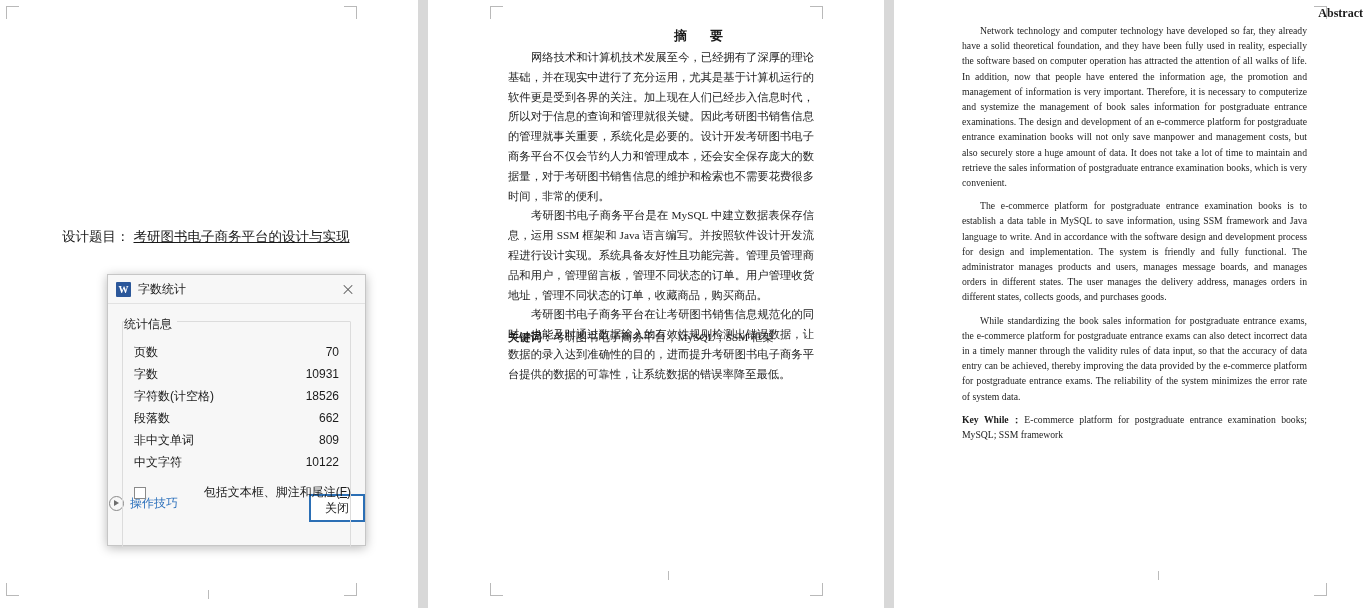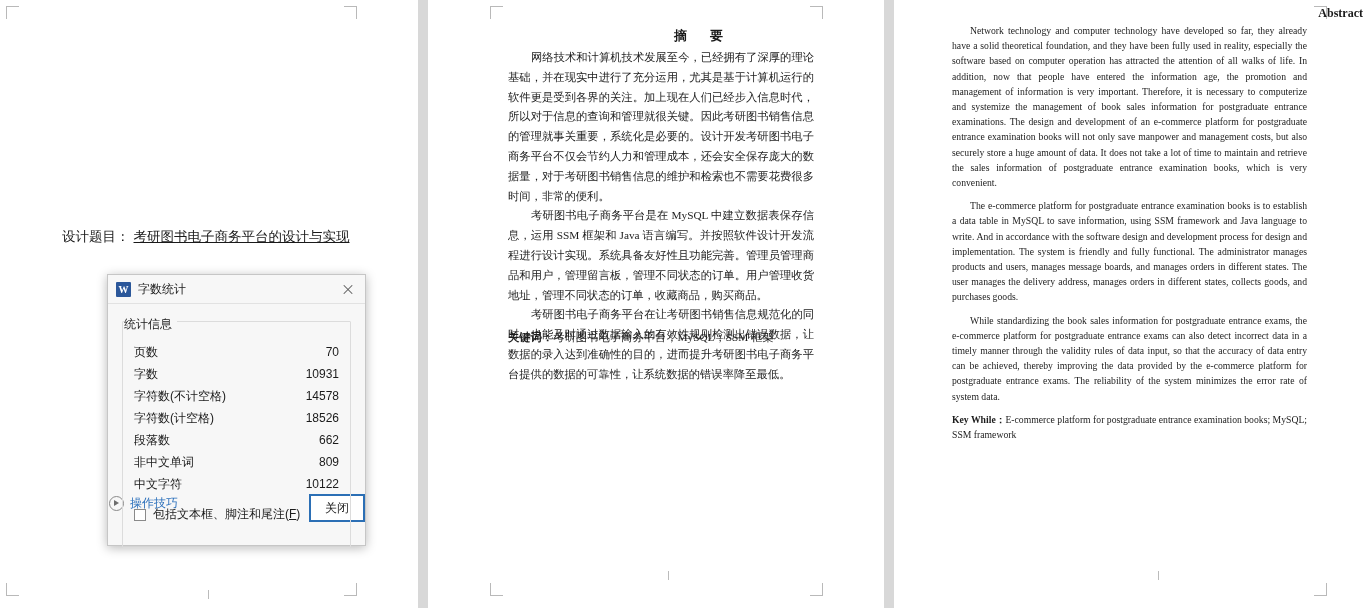--- a/index.html
+++ b/index.html
@@ -123,21 +123,21 @@
     position: absolute;
     left: 58px;
     width: 355px;
     top: 23px;
     font-size: 9.7px;
     line-height: 15.2px;
     color: #1c1c1c;
     text-align: justify;
     font-family: "Liberation Serif", serif;
   }
-  .en-body p { margin: 0 0 8px 0; text-indent: 18px; }
+  .en-body p { margin: 0 0 8px 10px; text-indent: 18px; }
   .en-body p.kw { text-indent: 0; margin-top: 4px; }
   .en-body b { font-weight: bold; }
 
   
   .dialog {
     position: absolute;
     left: 107px;
     top: 274px;
     width: 259px;
     height: 272px;
@@ -231,20 +231,21 @@
   .stat-row .val { font-variant-numeric: tabular-nums; }
 
   .checkbox-row {
     position: relative;
     z-index: 2;
     display: flex;
     align-items: center;
     margin: 11px 0 0 12px;
     font-size: 12px;
     color: #1b1b1b;
+    justify-content: space-between;
   }
   .checkbox {
     width: 12px;
     height: 12px;
     border: 1px solid #8a8a8a;
     background: #ffffff;
     margin-right: 7px;
     box-sizing: border-box;
   }
   .checkbox-row .u { text-decoration: underline; }
@@ -363,24 +364,20 @@
     <div class="stats">
       <div class="stat-row">
         <span>页数</span>
         <span class="val">70</span>
       </div>
       <div class="stat-row">
         <span>字数</span>
         <span class="val">10931</span>
       </div>
       <div class="stat-row">
-        <span>字符数(不计空格)</span>
-        <span class="val">14578</span>
-      </div>
-      <div class="stat-row">
         <span>字符数(计空格)</span>
         <span class="val">18526</span>
       </div>
       <div class="stat-row">
         <span>段落数</span>
         <span class="val">662</span>
       </div>
       <div class="stat-row">
         <span>非中文单词</span>
         <span class="val">809</span>

